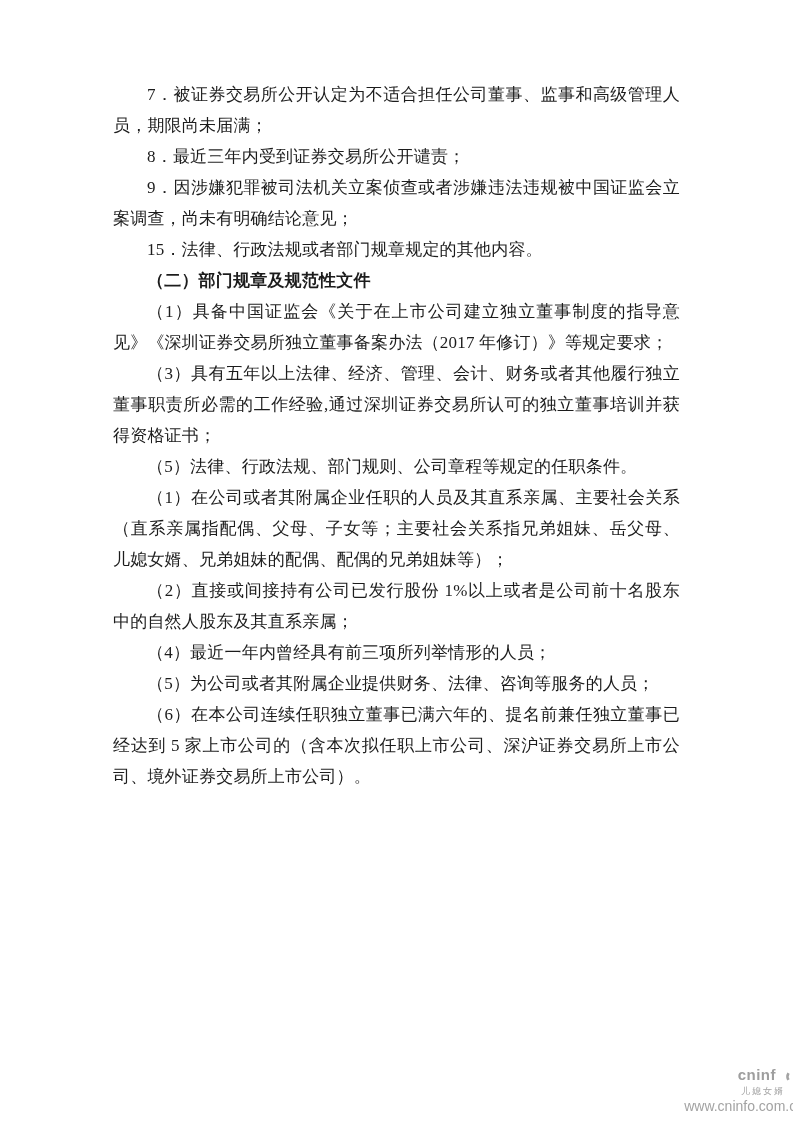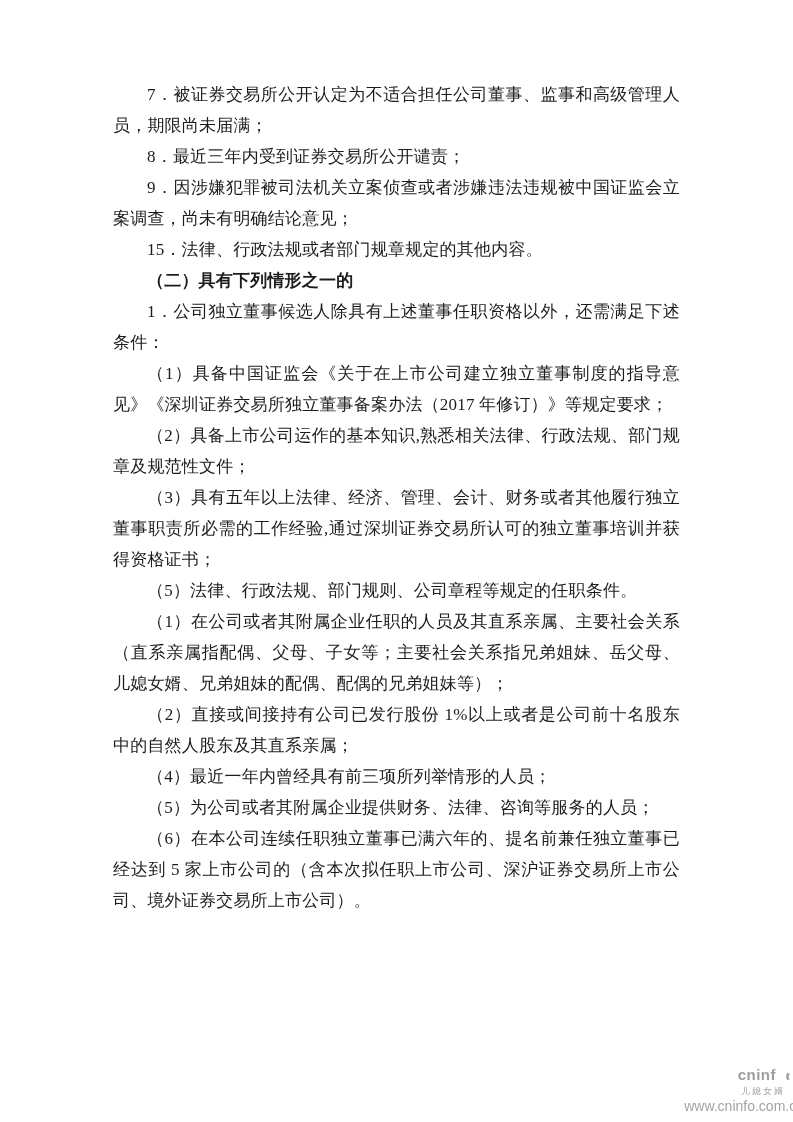--- a/index.html
+++ b/index.html
@@ -70,24 +70,22 @@
 </head>
 <body>
 
 <div class="page">
 
   <div class="content" id="paragraphs">
       <p class="body">7．被证券交易所公开认定为不适合担任公司董事、监事和高级管理人员，期限尚未届满；</p>
       <p class="body">8．最近三年内受到证券交易所公开谴责；</p>
       <p class="body">9．因涉嫌犯罪被司法机关立案侦查或者涉嫌违法违规被中国证监会立案调查，尚未有明确结论意见；</p>
       <p class="body">15．法律、行政法规或者部门规章规定的其他内容。</p>
-      <p class="heading">（二）具有下列情形之一的</p>
-      <p class="body">1．公司独立董事候选人除具有上述董事任职资格以外，还需满足下述条件：</p>
+      <p class="heading">（二）部门规章及规范性文件</p>
       <p class="body">（1）具备中国证监会《关于在上市公司建立独立董事制度的指导意见》《深圳证券交易所独立董事备案办法（2017 年修订）》等规定要求；</p>
-      <p class="body">（2）具备上市公司运作的基本知识,熟悉相关法律、行政法规、部门规章及规范性文件；</p>
       <p class="body">（3）具有五年以上法律、经济、管理、会计、财务或者其他履行独立董事职责所必需的工作经验,通过深圳证券交易所认可的独立董事培训并获得资格证书；</p>
       <p class="body">（5）法律、行政法规、部门规则、公司章程等规定的任职条件。</p>
       <p class="body">（1）在公司或者其附属企业任职的人员及其直系亲属、主要社会关系（直系亲属指配偶、父母、子女等；主要社会关系指兄弟姐妹、岳父母、儿媳女婿、兄弟姐妹的配偶、配偶的兄弟姐妹等）；</p>
       <p class="body">（2）直接或间接持有公司已发行股份 1%以上或者是公司前十名股东中的自然人股东及其直系亲属；</p>
       <p class="body">（4）最近一年内曾经具有前三项所列举情形的人员；</p>
       <p class="body">（5）为公司或者其附属企业提供财务、法律、咨询等服务的人员；</p>
       <p class="body">（6）在本公司连续任职独立董事已满六年的、提名前兼任独立董事已经达到 5 家上市公司的（含本次拟任职上市公司、深沪证券交易所上市公司、境外证券交易所上市公司）。</p>
     </div>
 
   <div class="logo">

